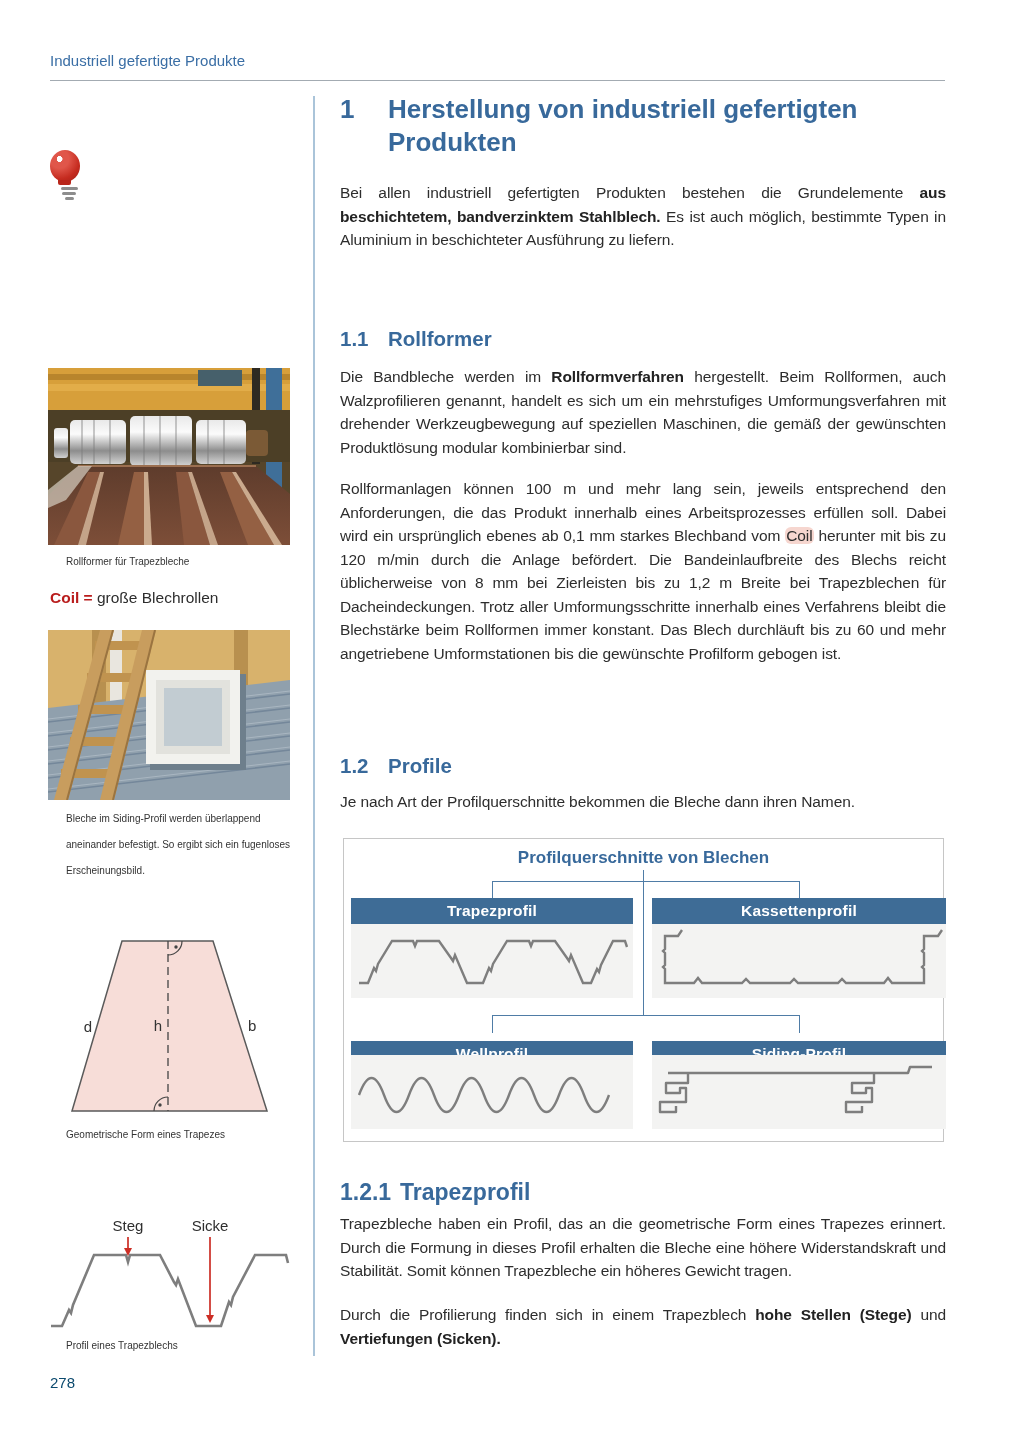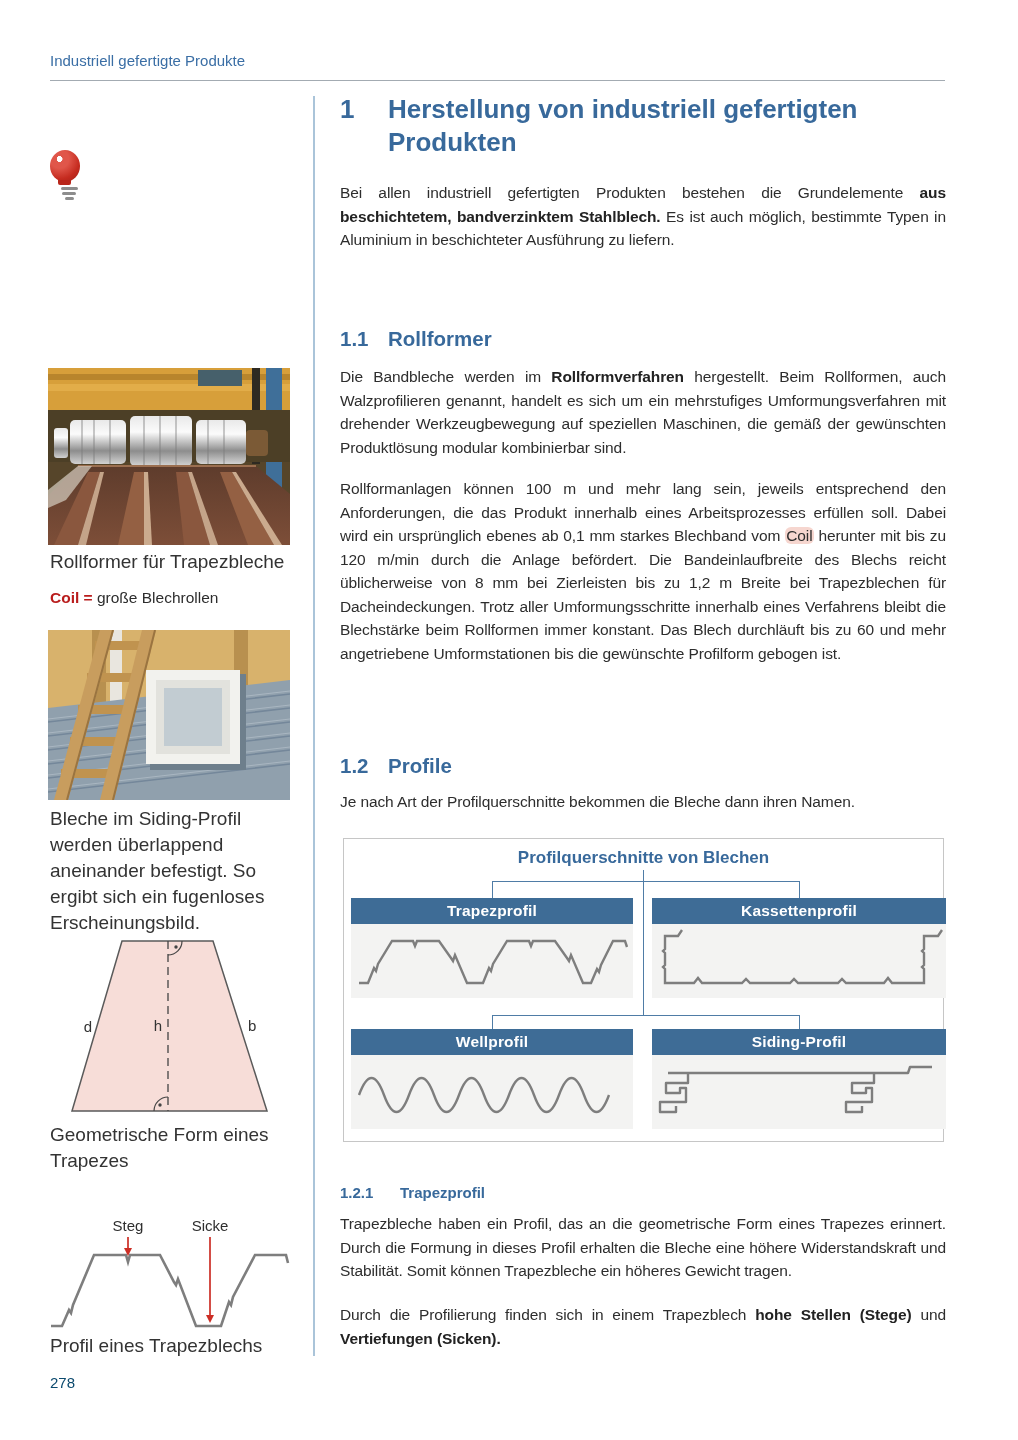--- a/index.html
+++ b/index.html
@@ -17,54 +17,54 @@
   .bulb{position:absolute;left:50px;top:150px;width:32px;height:50px;}
   .bulb-glass{width:30px;height:32px;border-radius:50%;
     background:radial-gradient(circle at 32% 28%, #ffffff 0 9%, #e0564a 10% 30%, #c52b1f 65%, #9c1f15 100%);}
   .bulb-neck{width:13px;height:5px;margin:-2px 0 0 8px;background:#b9261b;border-radius:0 0 2px 2px;}
   .bulb-base{margin-left:6px;margin-top:2px;}
   .bulb-base i{display:block;height:3px;margin:2px auto 0;background:#8d8d8d;border-radius:2px;}
   .bulb-base i:nth-child(1){width:17px;}
   .bulb-base i:nth-child(2){width:14px;}
   .bulb-base i:nth-child(3){width:9px;}
   .note-text{top:150px;padding-top:29px;text-indent:44px;font-size:15.5px;line-height:27px;color:#3a3a3a;}
-  .caption{font-size:19px;line-height:26px;color:#333;}
+  .caption{font-size:10px;line-height:26px;color:#333;margin-left:16px;}
   .photo{position:absolute;left:48px;display:block;}
   .coil-def{top:589px;font-size:15.5px;}
   .coil-term{color:#b91c1c;font-weight:bold;}
   .pagenum{position:absolute;left:50px;top:1358px;font-size:15px;color:#0c4a6e;margin-top:16px;}
   
   .main-el{position:absolute;left:340px;width:606px;}
   .para{font-size:15.5px;line-height:23.5px;text-align:justify;letter-spacing:-0.1px;color:#2d2d2d;}
   .para b{color:#222;}
   .hl-coil{background:#f6d6cf;border-radius:6px;padding:0 1px;}
   .heading{display:flex;color:#38699b;font-weight:bold;}
   .h1{font-size:26px;line-height:33px;}
   .h1 .num{width:48px;flex:none;}
   .h2{font-size:20.5px;line-height:26px;margin-top:11px;}
   .h2 .num{width:48px;flex:none;}
-  .h3{font-size:15px;line-height:23px;}
+  .h3{font-size:23px;line-height:23px;}
   .h3 .num{width:60px;flex:none;}
   
   .figure-box{position:absolute;left:343px;top:838px;width:601px;height:304px;
     border:1px solid #c6c6c6;background:#fff;box-sizing:border-box;}
   .fig-title{position:absolute;left:0;top:9px;width:100%;text-align:center;
     color:#38699b;font-weight:bold;font-size:17px;}
   .conn{position:absolute;border:0 solid #4f7ca6;}
   .trunk{left:299px;top:31px;height:145px;border-left-width:1.5px;}
   .branch{left:148px;width:306px;height:17px;border-top-width:1.5px;border-left-width:1.5px;border-right-width:1.5px;}
   .branch-1{top:42px;}
   .branch-2{top:176px;}
   .bar{position:absolute;height:26px;background:#3e6c96;color:#fff;font-weight:bold;font-size:15.5px;
     display:flex;align-items:center;justify-content:center;letter-spacing:0.2px;}
   .panel{position:absolute;height:74px;background:#f3f3f2;}
   .col-l{left:7px;width:282px;}
   .col-r{left:308px;width:294px;}
   .row1-bar{top:59px;}  .row1-panel{top:85px;}
-  .row2-bar{top:190px;} .row2-panel{top:216px;}
+  .row2-bar{top:202px;} .row2-panel{top:216px;}
   .panel svg{display:block;width:100%;height:100%;}
   svg text{font-family:"Liberation Sans","DejaVu Sans",sans-serif;}
 </style>
 </head>
 <body>
 
 <div class="page">
 
   <div class="running-head">Industriell gefertigte Produkte</div>
   <div class="head-rule"></div>

